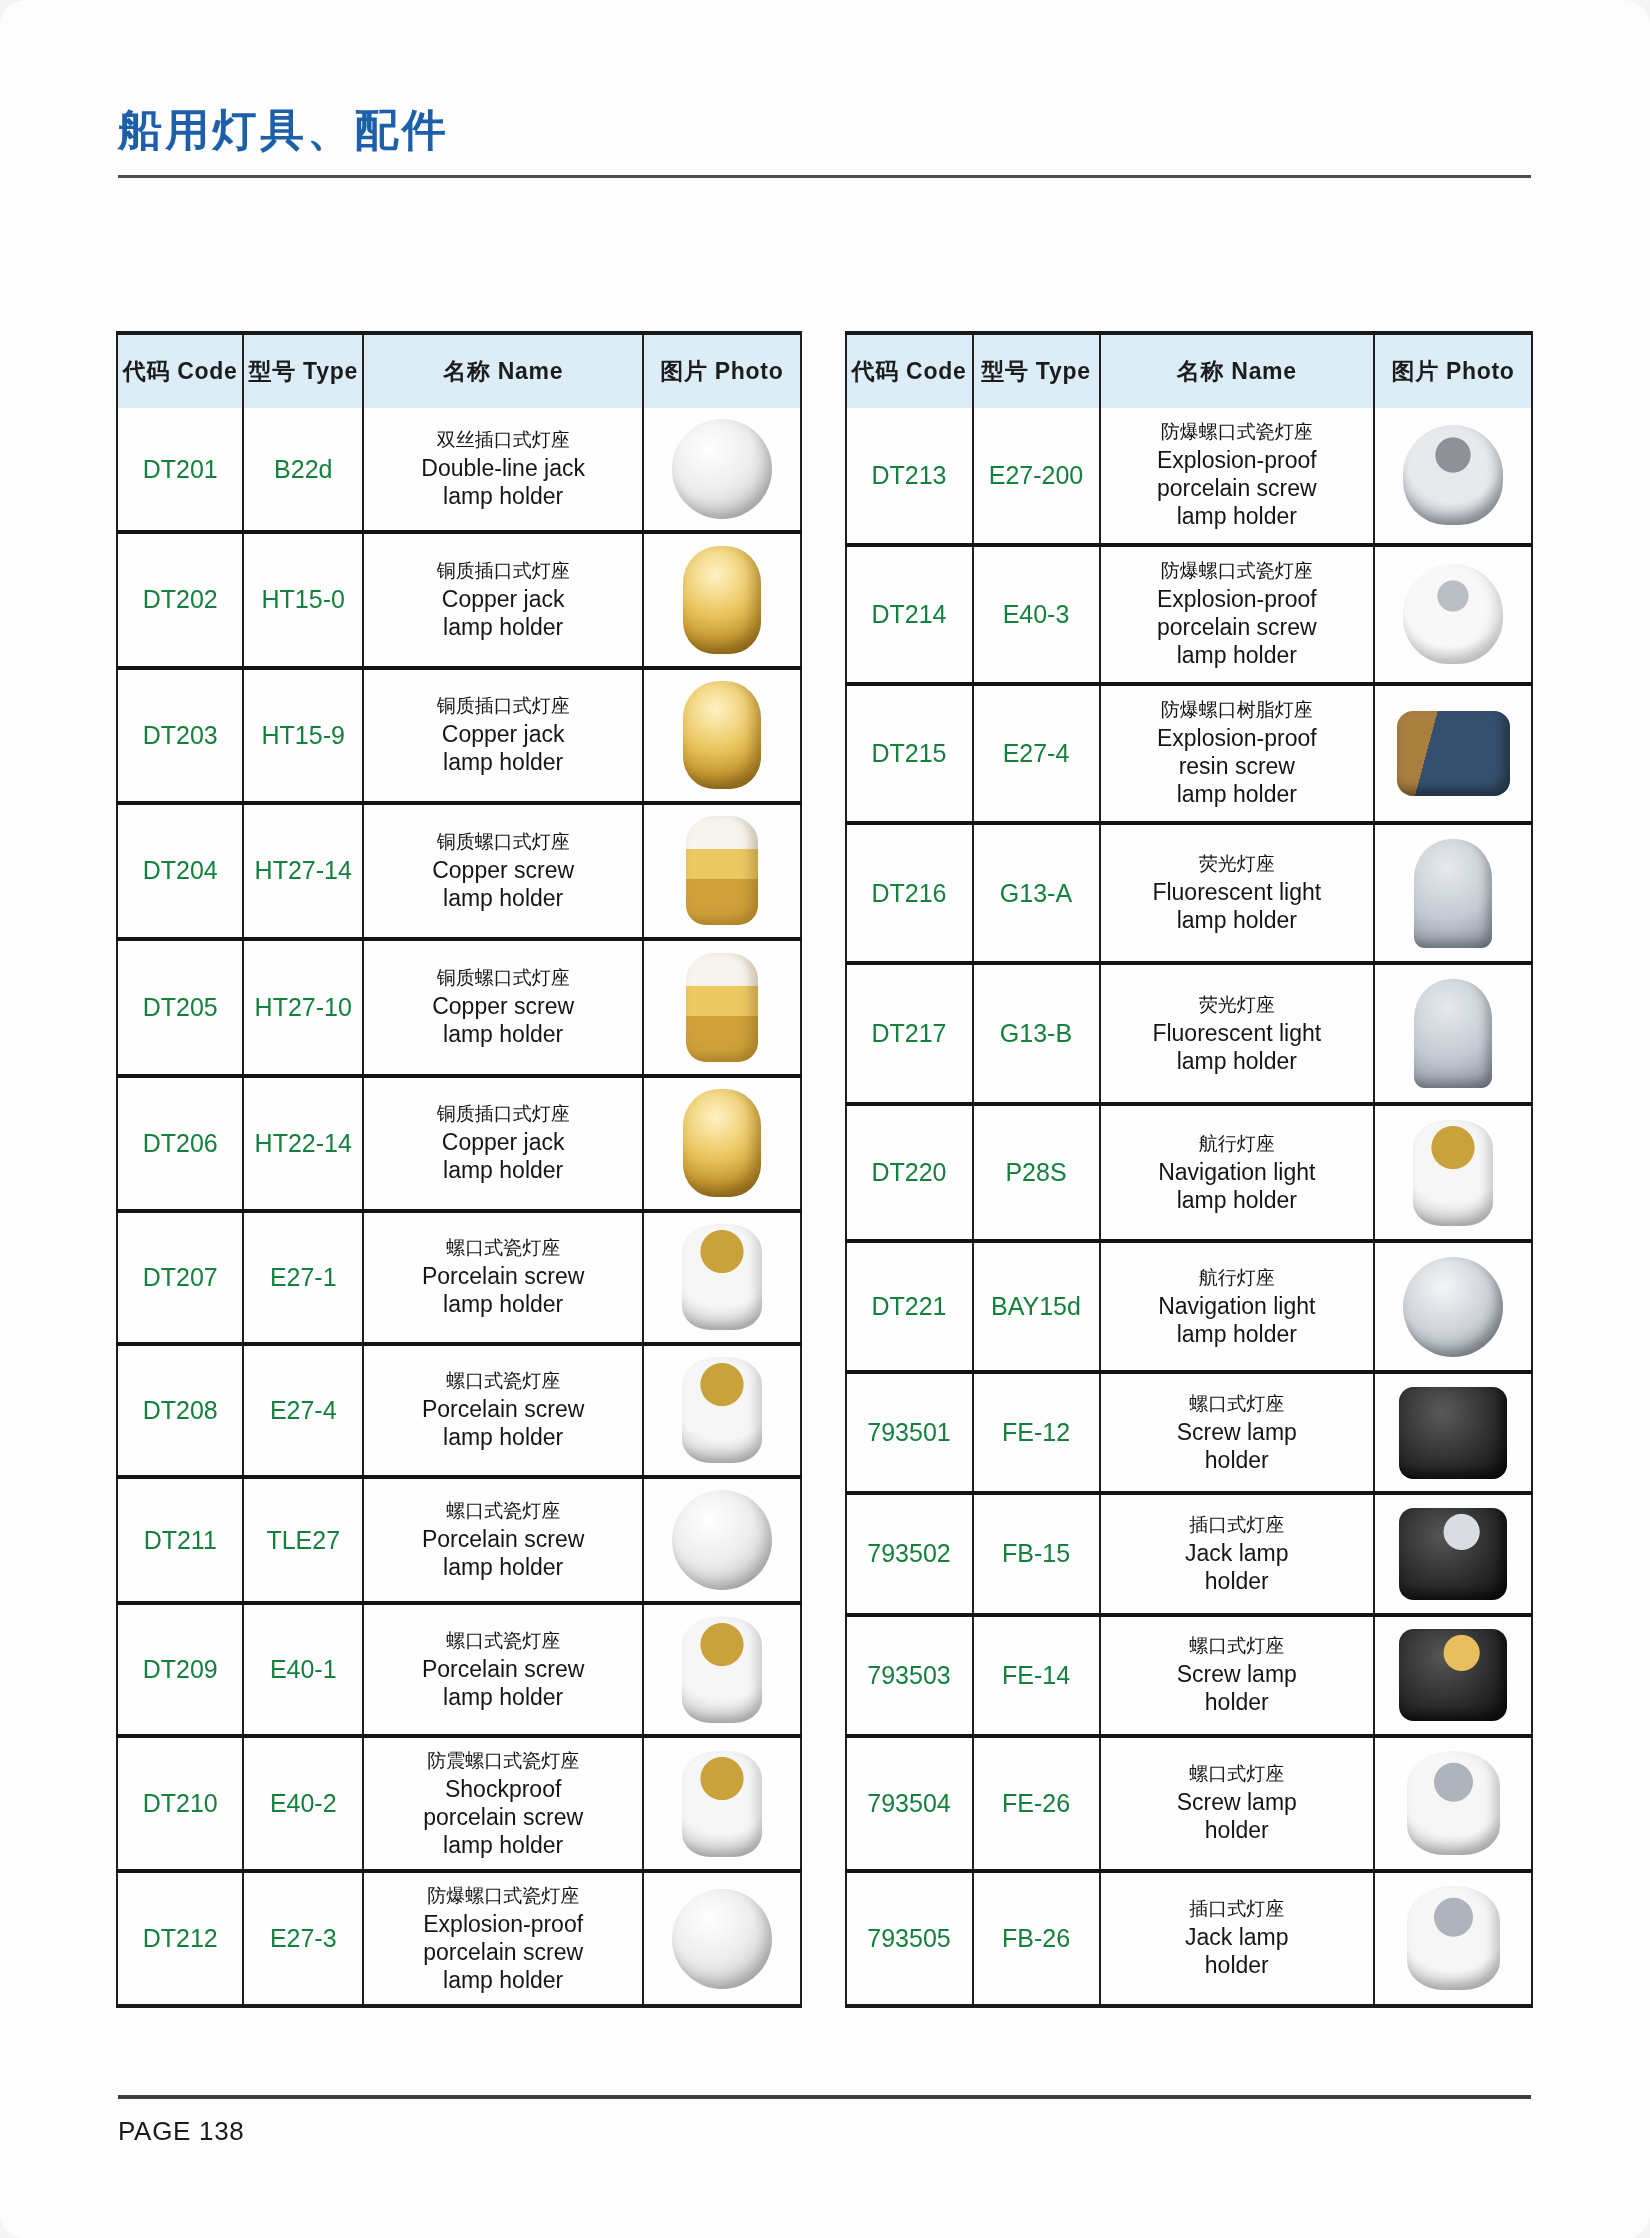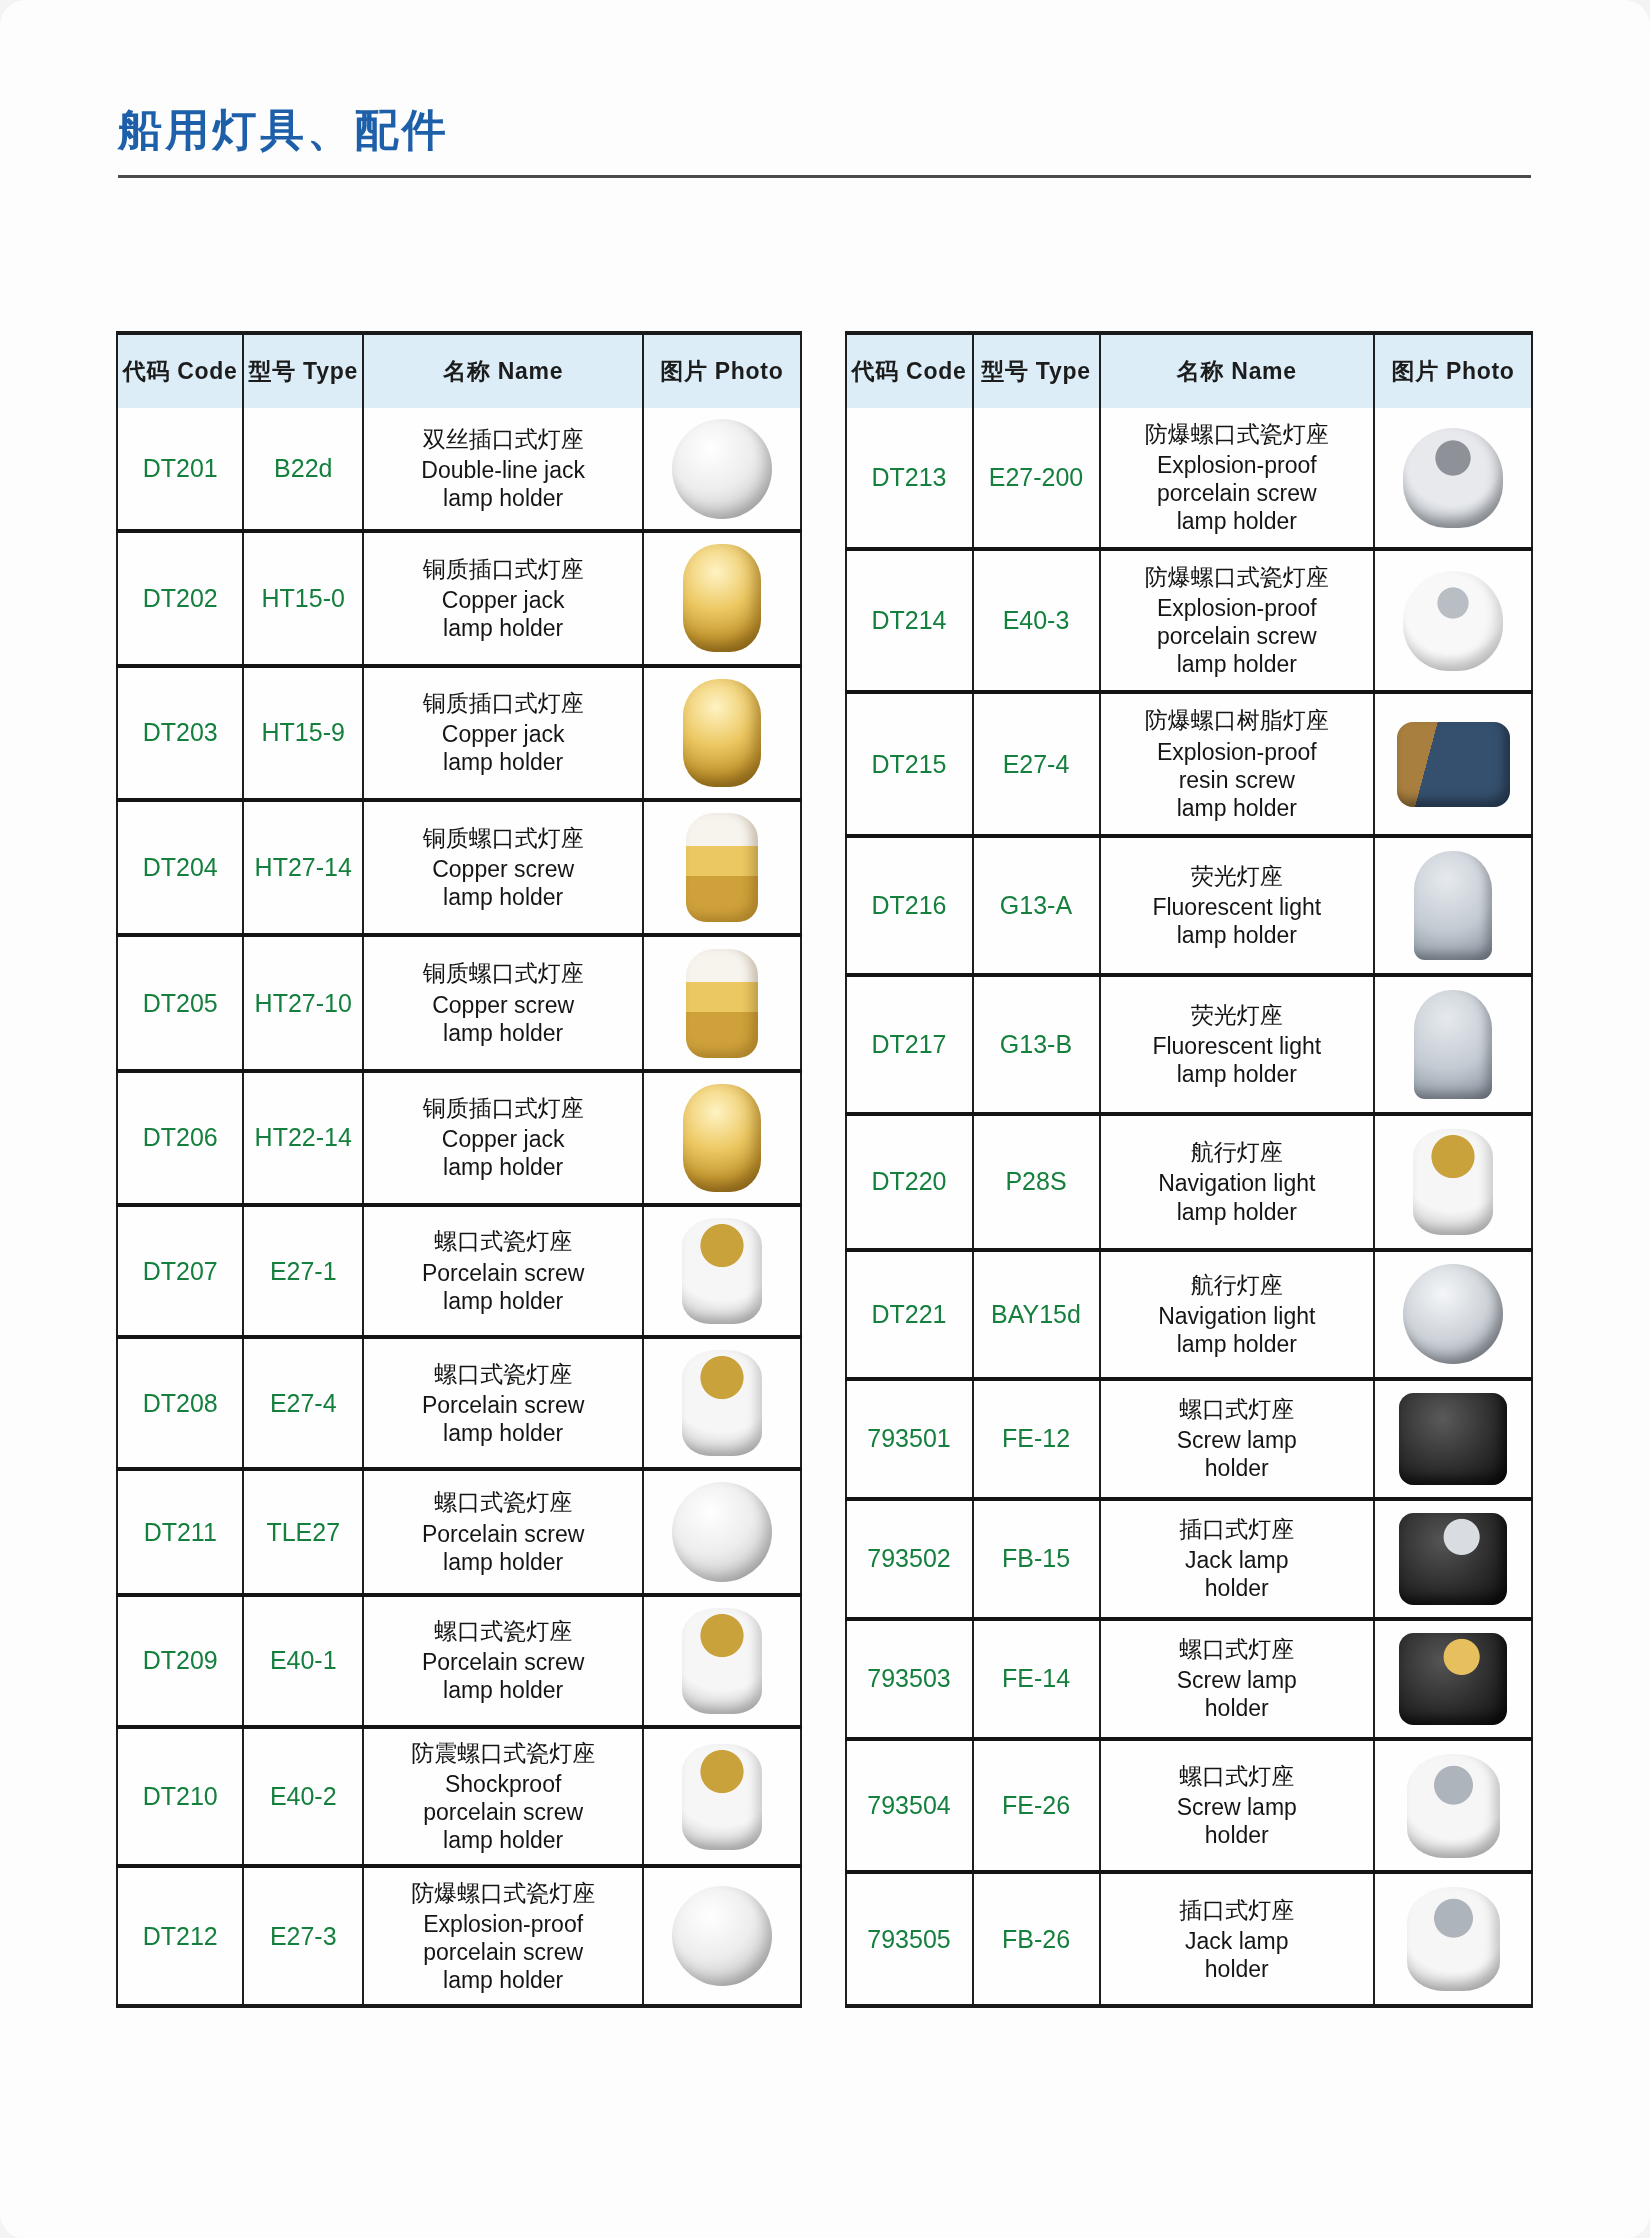--- a/index.html
+++ b/index.html
@@ -52,21 +52,21 @@
   thead th {
     height: 73px;
     background: #dcedf8;
     font-size: 23px; font-weight: 600; color: #1c1c1c;
     letter-spacing: 0.7px;
   }
   tbody tr td { border-top: 4px solid #141414; }
   tbody tr:first-child td { border-top: none; }
   td.code, td.type { font-size: 25px; color: #15803d; }
   td.name { padding: 4px 9.3px; }
-  .name-zh { font-size: 23px; color: #151515; line-height: 1.3; }
+  .name-zh { font-size: 19px; color: #151515; line-height: 1.3; }
   .name-en { font-size: 23px; color: #151515; line-height: 1.22; white-space: pre-line; margin-top: 1.3px; text-align: center; }
 
   
   .photo { width: 100px; height: 100px; margin: 5.3px auto; }
   .ph-white-porcelain {
     background: radial-gradient(circle at 38% 30%, #ffffff, #ededed 45%, #cfcfcf 72%, #a6a6a6 100%);
     border-radius: 50%; box-shadow: inset -5.3px -6.7px 12px rgba(0,0,0,.18);
   }
   .ph-brass {
     width: 78px; height: 108px;
@@ -495,15 +495,19 @@
 holder</div>
     </td>
     <td class="photo-cell">
       <div class="photo ph-white-silver"></div>
     </td>
   </tr>
 </tbody>
     </table>
   </div>
 
+  <div class="page-footer">
+    <div class="footer-rule"></div>
+    <div class="page-number">PAGE 138</div>
+  </div>
 
 </div>
 
 
 </body></html>

